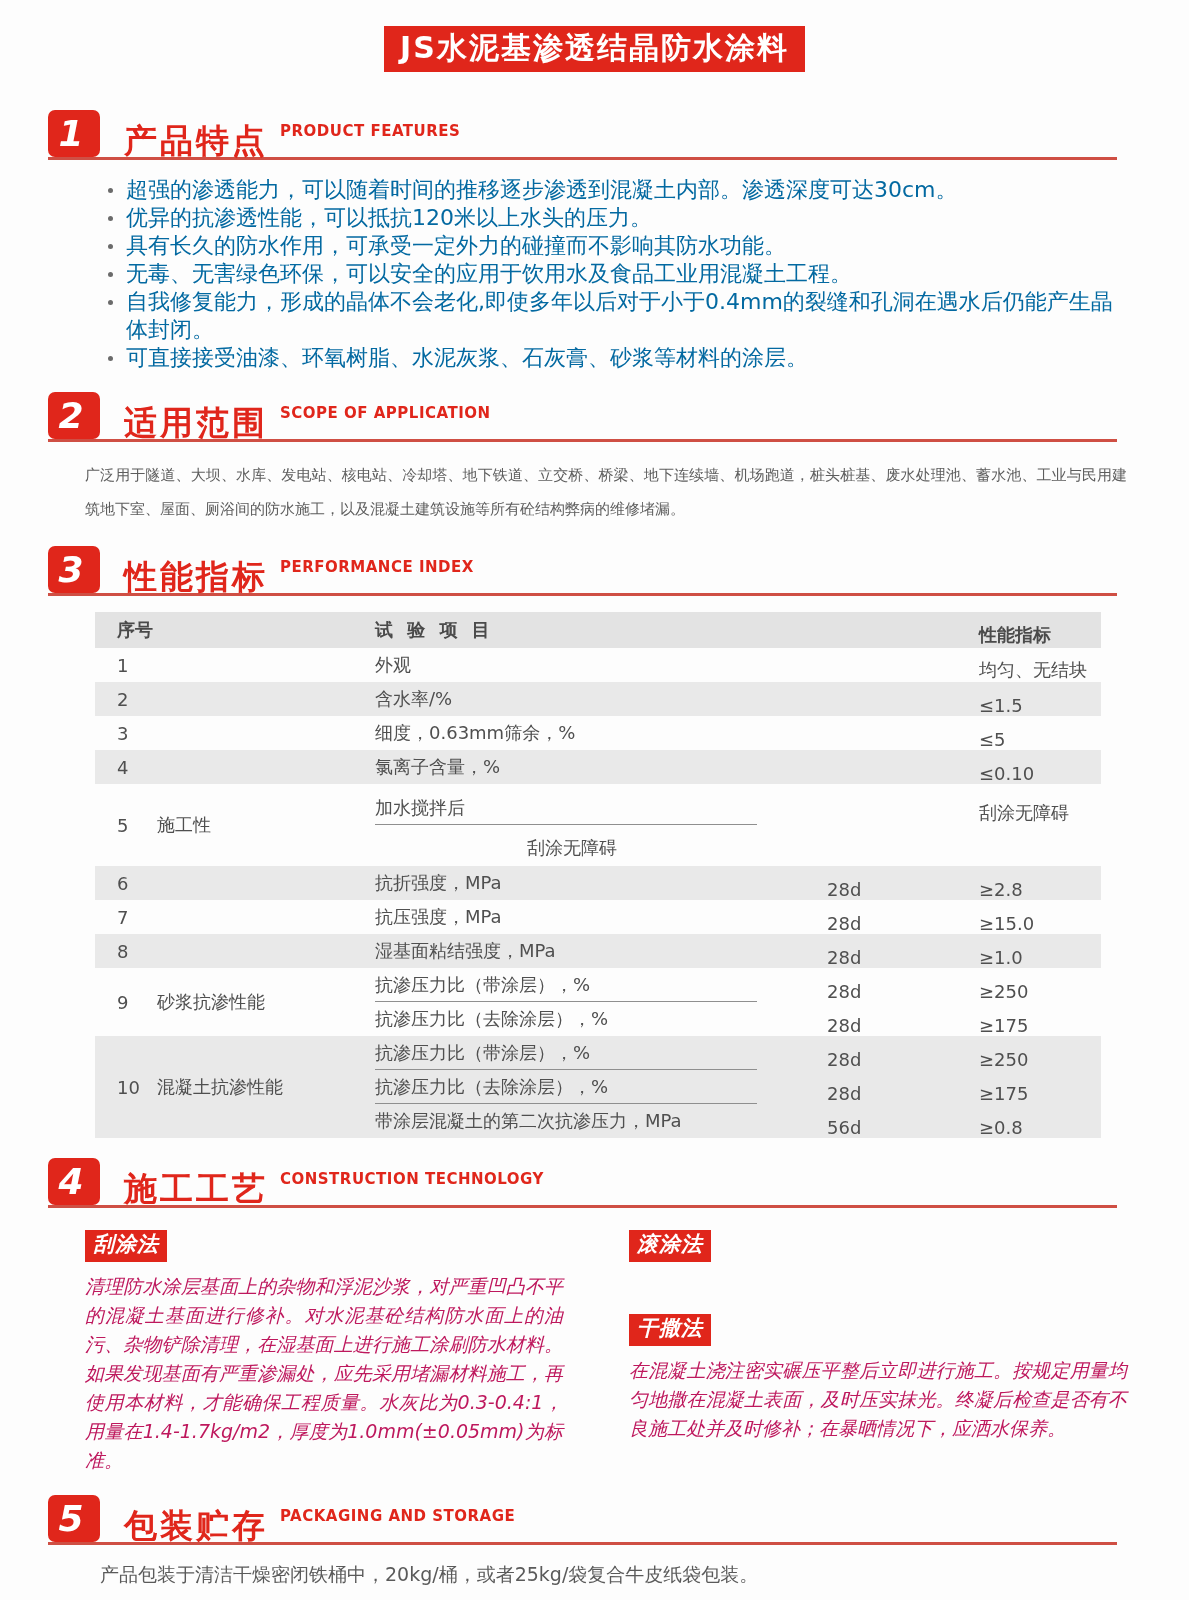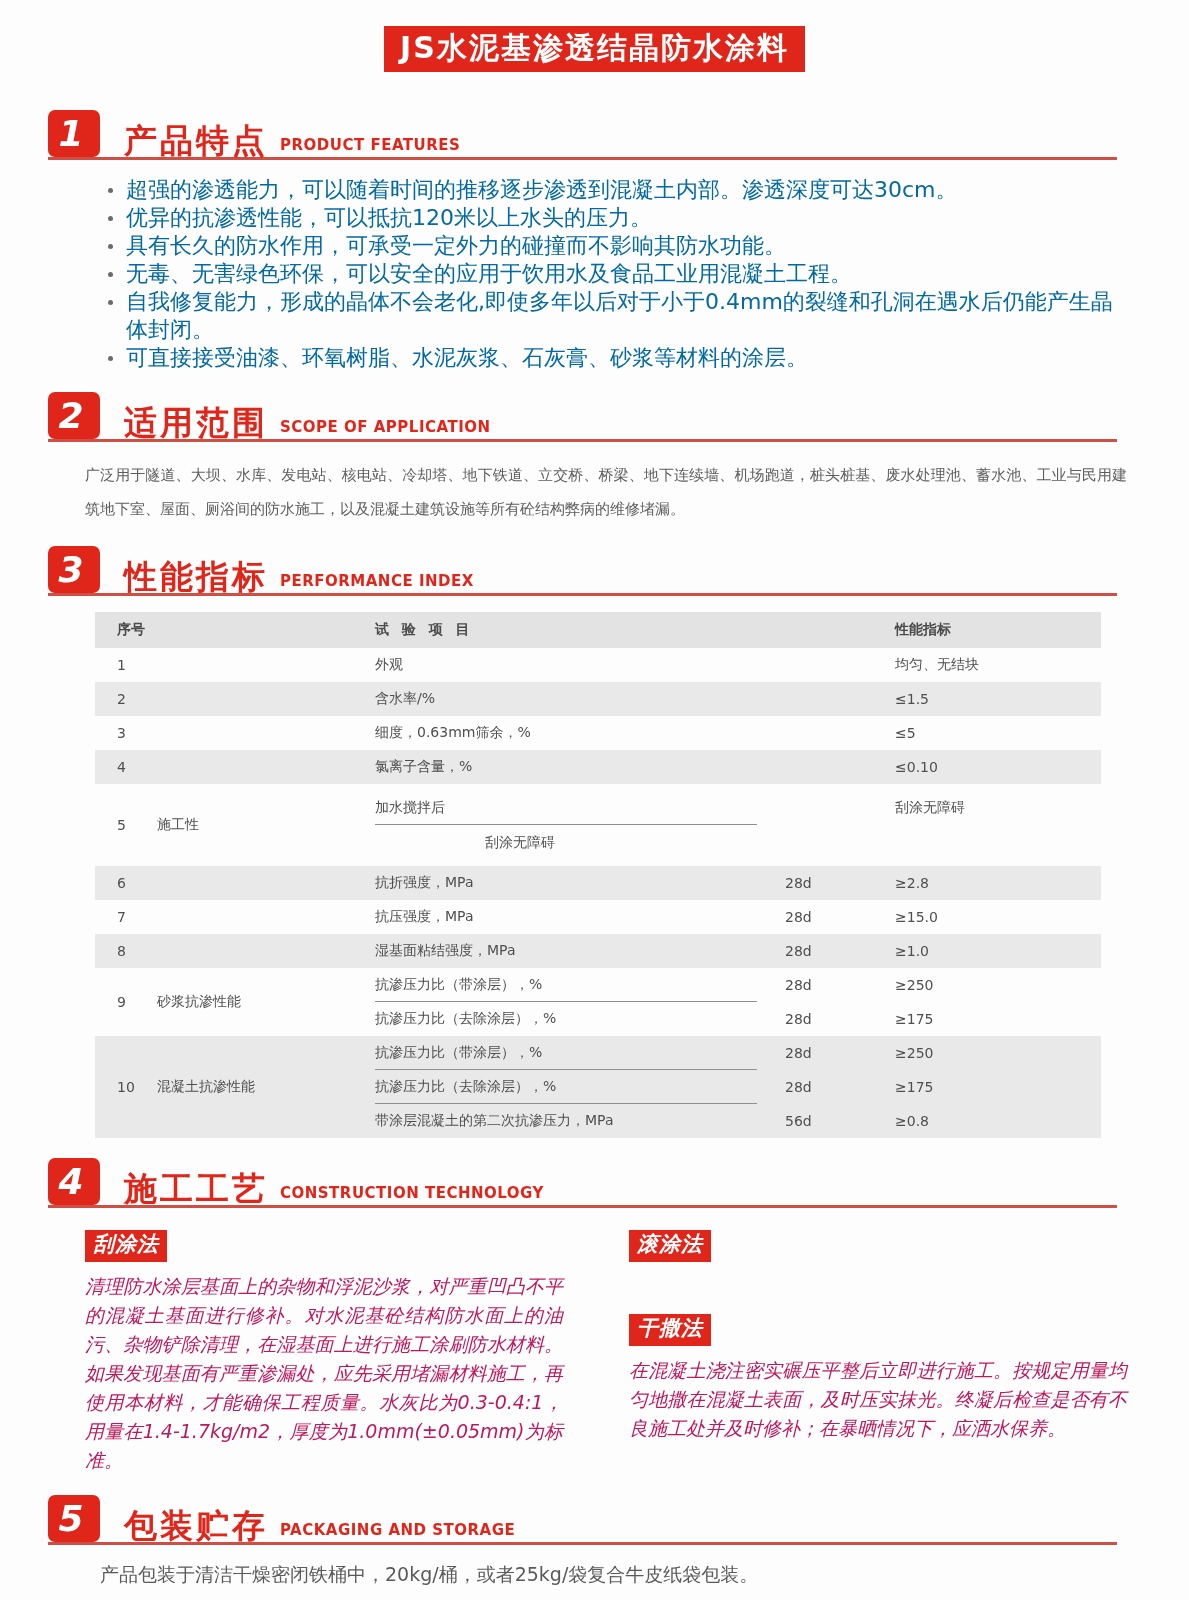--- a/index.html
+++ b/index.html
@@ -33,49 +33,49 @@
     color:#fff; font-size:36px; font-weight:700; font-style:italic;
     display:flex; align-items:center; justify-content:center;
     line-height:1; padding-right:6px;
   }
   .sec-title {
     color:#e0261b; font-size:33px; font-weight:700; letter-spacing:3px;
     margin-left:24px; line-height:1; 
   }
   .sec-sub {
     color:#e0261b; font-size:15px; font-weight:700; letter-spacing:0.5px;
-    margin-left:12px; padding-bottom:4px; line-height:1;
+    margin-left:12px; padding-bottom:18px; line-height:1;
   }
 
   
   .bullets { list-style:none; margin:16px 60px 0 104px; }
   .bullets li {
     font-size:22px; line-height:28px; color:#0369a1;
     position:relative; padding-left:22px;
   }
   .bullets li::before {
     content:""; position:absolute; left:4px; top:12px;
     width:5px; height:5px; border-radius:50%; background:#6b6b6b;
   }
 
   
   .scope-text {
     margin:16px 62px 0 85px; font-size:15px; line-height:34px;
     color:#5d5d5d; text-align:justify;
   }
 
   
-  .perf-table { margin:16px 0 0 95px; width:1006px; font-size:14px; color:#4f4f4f; }
+  .perf-table { margin:16px 0 0 95px; width:1006px; font-size:18px; color:#4f4f4f; }
   .t-row { display:flex; align-items:center; min-height:34px; }
   .t-row.shade { background:#e9e9e9; }
   .t-row.t-head { background:#e3e3e3; min-height:36px; font-weight:700; color:#4a4a4a; }
   .c-no  { width:62px; padding-left:22px; flex-shrink:0; }
   .c-cat { width:218px; flex-shrink:0; }
   .subrows { flex:1; display:flex; flex-direction:column; justify-content:center; }
-  .subrow { display:flex; align-items:center; min-height:34px; }
+  .subrow { display:flex; align-items:flex-end; min-height:34px;gap:42px; }
   .t-row.row5 .subrow { min-height:35px; }
   .t-row.row5 { padding:6px 0; }
   .c-item { width:410px; flex-shrink:0; position:relative; align-self:stretch; display:flex; align-items:center; }
   .c-item.ls { letter-spacing:4px; }
   .c-age { width:110px; flex-shrink:0; }
   .c-index { flex:1; }
   .subrow.divided .c-item::after {
     content:""; position:absolute; left:0; right:28px; bottom:0;
     border-bottom:1px solid #8f8f8f;
   }

